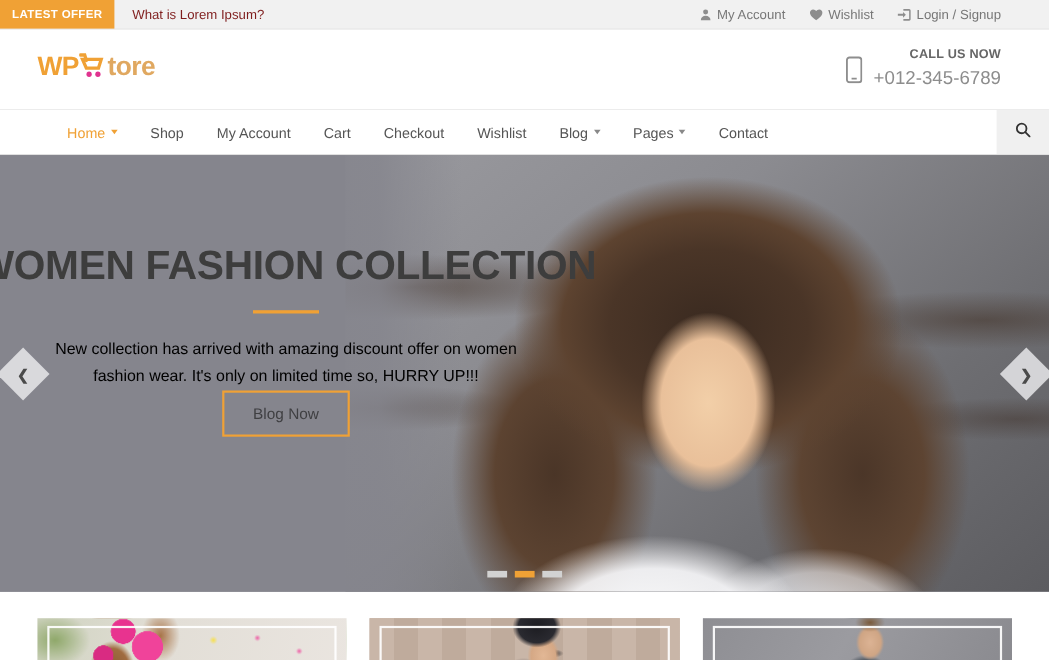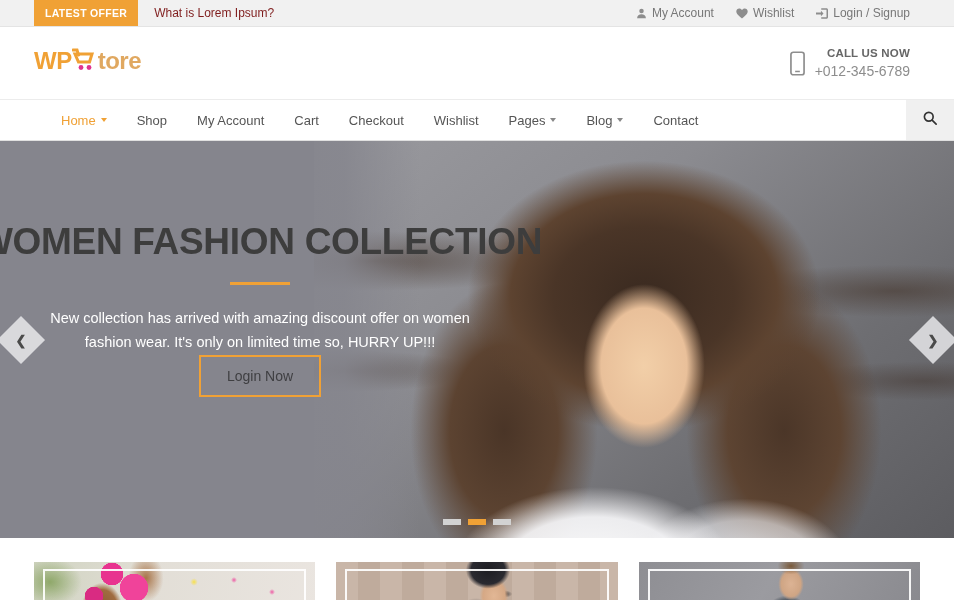--- a/index.html
+++ b/index.html
@@ -9,21 +9,21 @@
     background:#ffffff;
     color:#555;
     -webkit-font-smoothing:antialiased;
   }
 
   
   .topbar{
     height:27px; background:#f1f1f1; border-bottom:1px solid #e4e4e4;
     display:flex; align-items:stretch; position:relative;
   }
-  .topbar-left{ display:flex; align-items:stretch; padding-left:34px; }
+  .topbar-left{ display:flex; align-items:stretch; }
   .latest-offer{
     background:#f0a135; color:#fff; font-size:10.5px; font-weight:bold;
     letter-spacing:.3px; display:flex; align-items:center; padding:0 11px;
   }
   .offer-text{ display:flex; align-items:center; padding-left:16px; font-size:12px; color:#7f1d1d; }
   .topbar-right{
     margin-left:auto; display:flex; align-items:center; padding-right:44px; gap:22px;
   }
   .tb-link{ display:flex; align-items:center; gap:5px; font-size:12px; color:#777; cursor:pointer; }
   .tb-link svg{ display:block; }
@@ -36,21 +36,21 @@
   .logo{ font-size:24px; font-weight:bold; letter-spacing:-.5px; line-height:1; cursor:pointer;
          display:flex; align-items:center; position:relative; top:-2px;}
   .logo .wp{ color:#f0a135; }
   .logo .cart-s{ position:relative; width:26px; height:30px; display:inline-block; }
   .logo .tore{ color:#e0a860; }
   .header-right{ margin-left:auto; display:flex; align-items:center; gap:60px;padding-left:35px; }
   .hr-block{ display:flex; align-items:center; gap:10px; }
   .hr-icon{ color:#8e8e8e; display:flex; align-items:center; }
   .hr-txt{ text-align:right; line-height:1.45; }
   .hr-title{ font-size:11.5px; font-weight:bold; color:#666; letter-spacing:.2px; }
-  .hr-sub{ font-size:14px; color:#8d8d8d; }
+  .hr-sub{ font-size:17px; color:#8d8d8d; }
   .hr-sub b{ color:#555; }
 
   
   .navwrap{ border-top:1px solid #ececec; border-bottom:1px solid #e0e0e0; background:#fff;
             height:42px; display:flex; align-items:stretch; }
   .nav{ display:flex; align-items:stretch; padding-left:46px; }
   .nav-item{ display:flex; align-items:center; gap:5px; padding:0 15px; font-size:13px;
              color:#555; cursor:pointer; white-space:nowrap; }
   .nav-item.active{ color:#f0a135; }
   .caret{ width:0;height:0;border-left:3.5px solid transparent;border-right:3.5px solid transparent;
@@ -89,21 +89,21 @@
     position:absolute; left:0; top:0; width:520px; height:100%;
     display:flex; flex-direction:column; align-items:center; justify-content:center;
     padding-bottom:60px; text-align:center;
   }
   .hero-title{
     font-size:37px; font-weight:bold; color:#3d3d3d; letter-spacing:-.3px;
     white-space:nowrap; line-height:1.1;
   }
   .hero-rule{ width:60px; height:3px; background:#f0a135; margin:20px 0 22px; }
   .hero-desc{
-    font-size:14.5px; color:#ffffff; line-height:1.65; max-width:420px; 
+    font-size:14.5px; color:#000000; line-height:1.65; max-width:420px; 
   }
   .shop-now{
     border:2px solid #f0a135; background:transparent; color:#3f3f42;
     font-size:14px; padding:11px 26px; cursor:pointer;
     font-family:"Liberation Sans", sans-serif;
   }
   .arrow{
     position:absolute; top:50%; margin-top:-17px; width:34px; height:34px;
     background:rgba(235,235,238,.82); transform:rotate(45deg); cursor:pointer;
     display:flex; align-items:center; justify-content:center;
@@ -242,25 +242,25 @@
     <div class="nav-item">
       <span>Cart</span>
     </div>
     <div class="nav-item">
       <span>Checkout</span>
     </div>
     <div class="nav-item">
       <span>Wishlist</span>
     </div>
     <div class="nav-item">
+      <span>Blog</span>
+      <i class="caret"></i>
+    </div>
+    <div class="nav-item">
       <span>Pages</span>
-      <i class="caret"></i>
-    </div>
-    <div class="nav-item">
-      <span>Blog</span>
       <i class="caret"></i>
     </div>
     <div class="nav-item">
       <span>Contact</span>
     </div>
   </div>
   <div class="search-btn">
     <span>
       <svg width="14" height="14" viewBox="0 0 16 16" fill="none" stroke="#333" stroke-width="1.9">
         <circle cx="6.6" cy="6.6" r="5"></circle>
@@ -271,21 +271,21 @@
 </div>
 
 <div class="hero">
   <div class="hero-photo"></div>
   <div class="hero-left-fade"></div>
 
   <div class="hero-content">
     <div class="hero-title">WOMEN FASHION COLLECTION</div>
     <div class="hero-rule"></div>
     <div class="hero-desc">New collection has arrived with amazing discount offer on women fashion wear. It's only on limited time so, HURRY UP!!!</div>
-    <button class="shop-now">Login Now</button>
+    <button class="shop-now">Blog Now</button>
   </div>
 
   <div class="arrow left">
     <span>❮</span>
   </div>
   <div class="arrow right">
     <span>❯</span>
   </div>
 
   <div class="dots">

